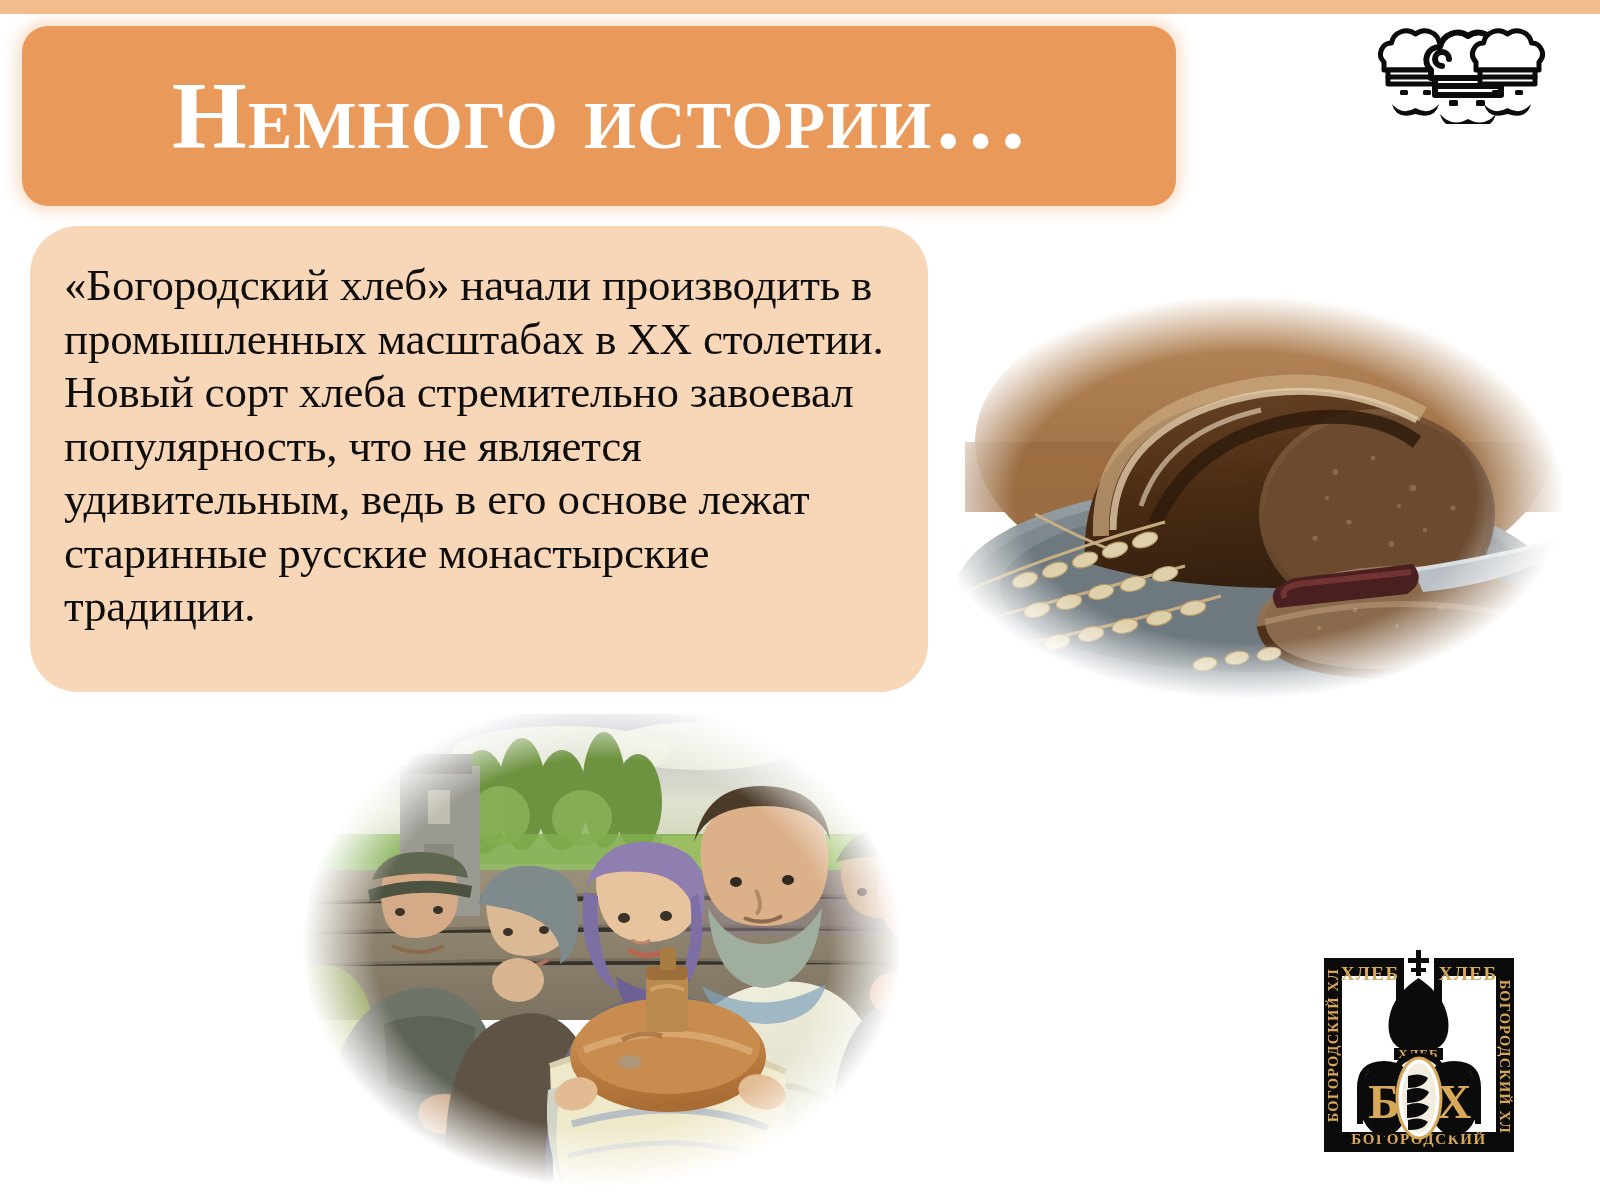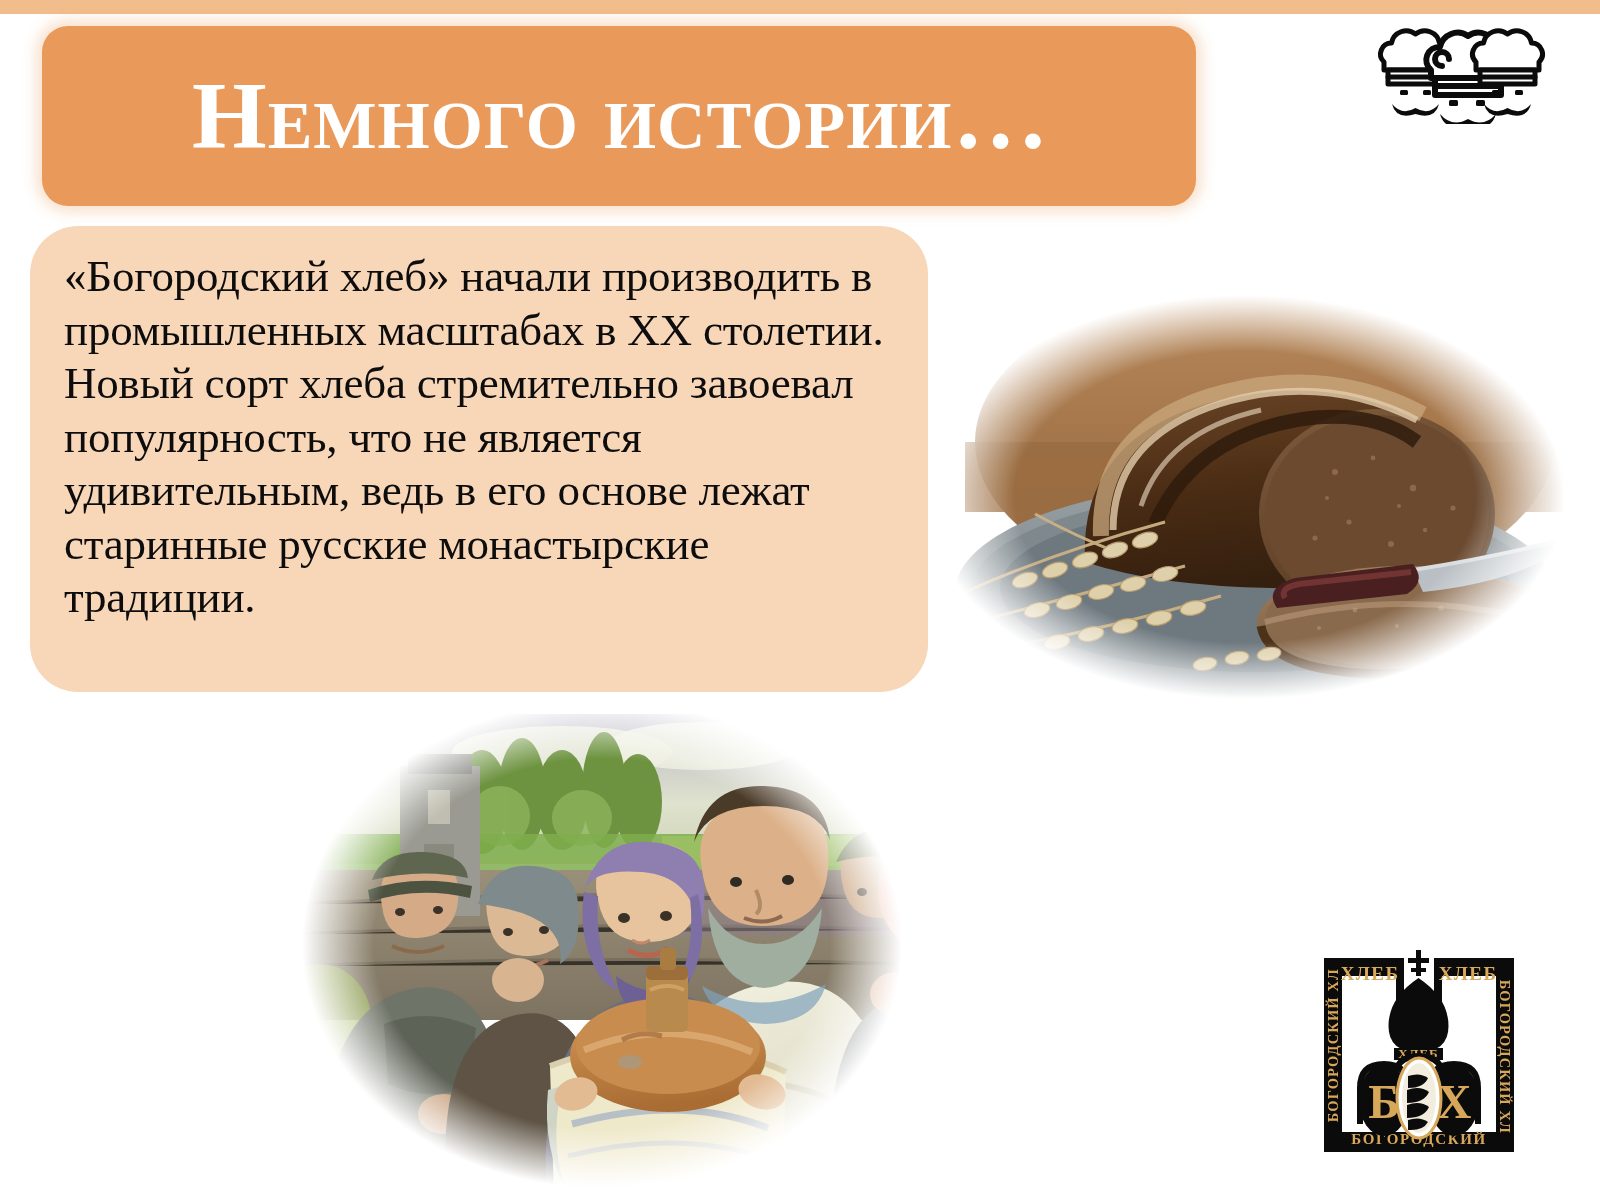--- a/index.html
+++ b/index.html
@@ -18,21 +18,21 @@
     position:absolute;left:0;top:0;width:1600px;height:14px;
     background:#f2bd8c;
   }
 
   
   .title-bar{
     position:absolute;left:22px;top:26px;width:1154px;height:180px;
     background:#e99a5b;
     border-radius:26px;
     box-shadow:0 0 14px 6px rgba(233,154,91,0.30);
-    display:flex;align-items:center;margin-left:20px;
+    display:flex;align-items:center;
   }
   .title-text{
     margin-left:150px;
     color:#ffffff;
     font-family:"Liberation Serif", serif;
     font-weight:700;
     font-size:96px;
     line-height:1;
     font-variant:small-caps;
     letter-spacing:1px;
@@ -42,21 +42,21 @@
   
   .chef-hats{
     position:absolute;left:1372px;top:24px;width:176px;height:100px;
   }
 
   
   .text-box{
     position:absolute;left:30px;top:226px;width:898px;height:466px;
     background:#f8d6b8;
     border-radius:48px;
-    padding:24px 34px 0 34px;
+    padding:33px 34px 0 34px;
     box-sizing:border-box;
   }
   .body-text{
     margin:0;
     color:#0d0d0d;
     font-family:"Liberation Serif", serif;
     font-size:45px;
     line-height:1.19;
     letter-spacing:-0.2px;
   }

